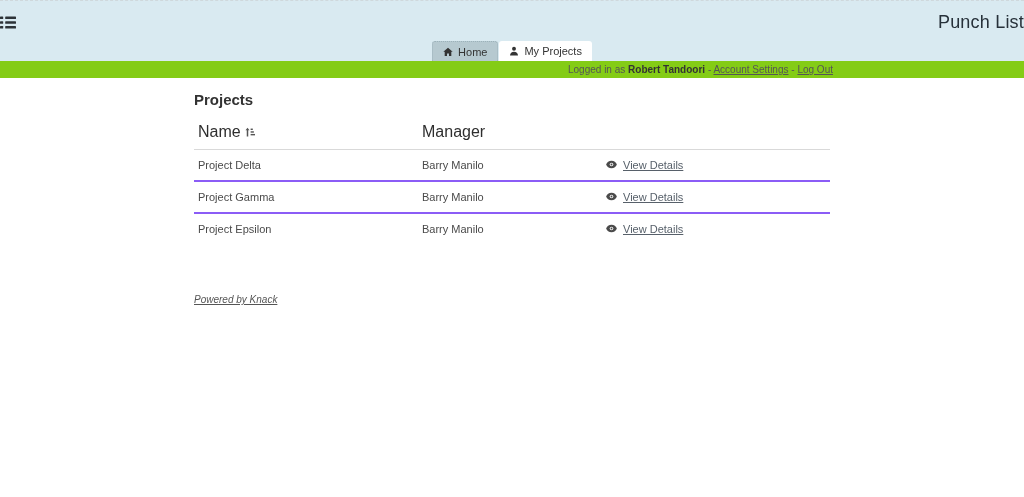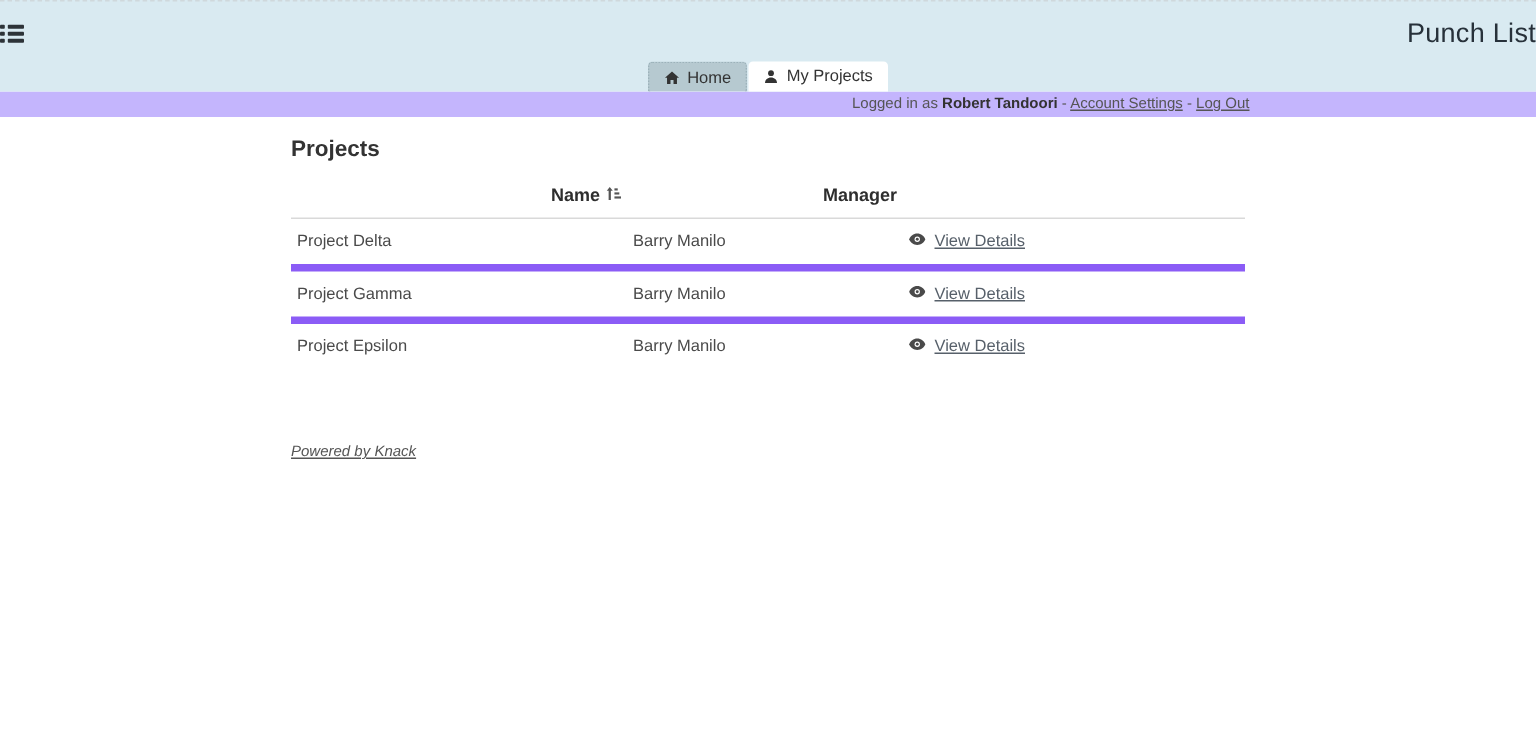--- a/index.html
+++ b/index.html
@@ -33,21 +33,21 @@
     border-radius: 3px 3px 0 0;
     cursor: pointer;
     white-space: nowrap;
   }
   .tab.inactive { background: #b6c9d0; border: 1px dotted #9cb2ba; border-bottom: none; }
   .tab.active { background: #ffffff; }
   .tab svg { display: block; }
 
   
   .session-bar {
-    background: #c4b5fd;
+    background: #84cc16;
     height: 17px;
     font-size: 10px; color: #555;
   }
   .session-inner {
     width: 642px; margin: 0 auto;
     height: 17px; line-height: 17px;
     text-align: right;
     white-space: nowrap;
   }
   .session-inner b { color: #333; }
@@ -63,29 +63,29 @@
   table.projects {
     width: 100%;
     margin-top: 9px;
     border-collapse: collapse;
     table-layout: fixed;
     font-size: 11px;
   }
   table.projects col.c-name { width: 224px; }
   table.projects col.c-manager { width: 184px; }
   th {
-    text-align: right; font-weight: bold; color: #2e2e2e;
+    text-align: left; font-weight: normal; color: #2e2e2e;
     padding: 6px 4px 8px 4px;
     border-bottom: 1px solid #d9d9d9;
-    font-size: 12px;
+    font-size: 16px;
   }
   th .th-inner { display: inline-flex; align-items: center; gap: 4px; cursor: pointer; }
   td {
     padding: 9px 4px; color: #4a4a4a;
-    border-bottom: 5px solid #8b5cf6;
+    border-bottom: 2px solid #8b5cf6;
     vertical-align: middle;
   }
   tr:last-child td { border-bottom: none; }
   .action-cell { display: flex; align-items: center; gap: 6px; }
   .detail-link { color: #57606a; text-decoration: underline; cursor: pointer; }
 
   .footer-link {
     display: inline-block;
     margin-top: 50px;
     font-size: 10px; font-style: italic; color: #555;

